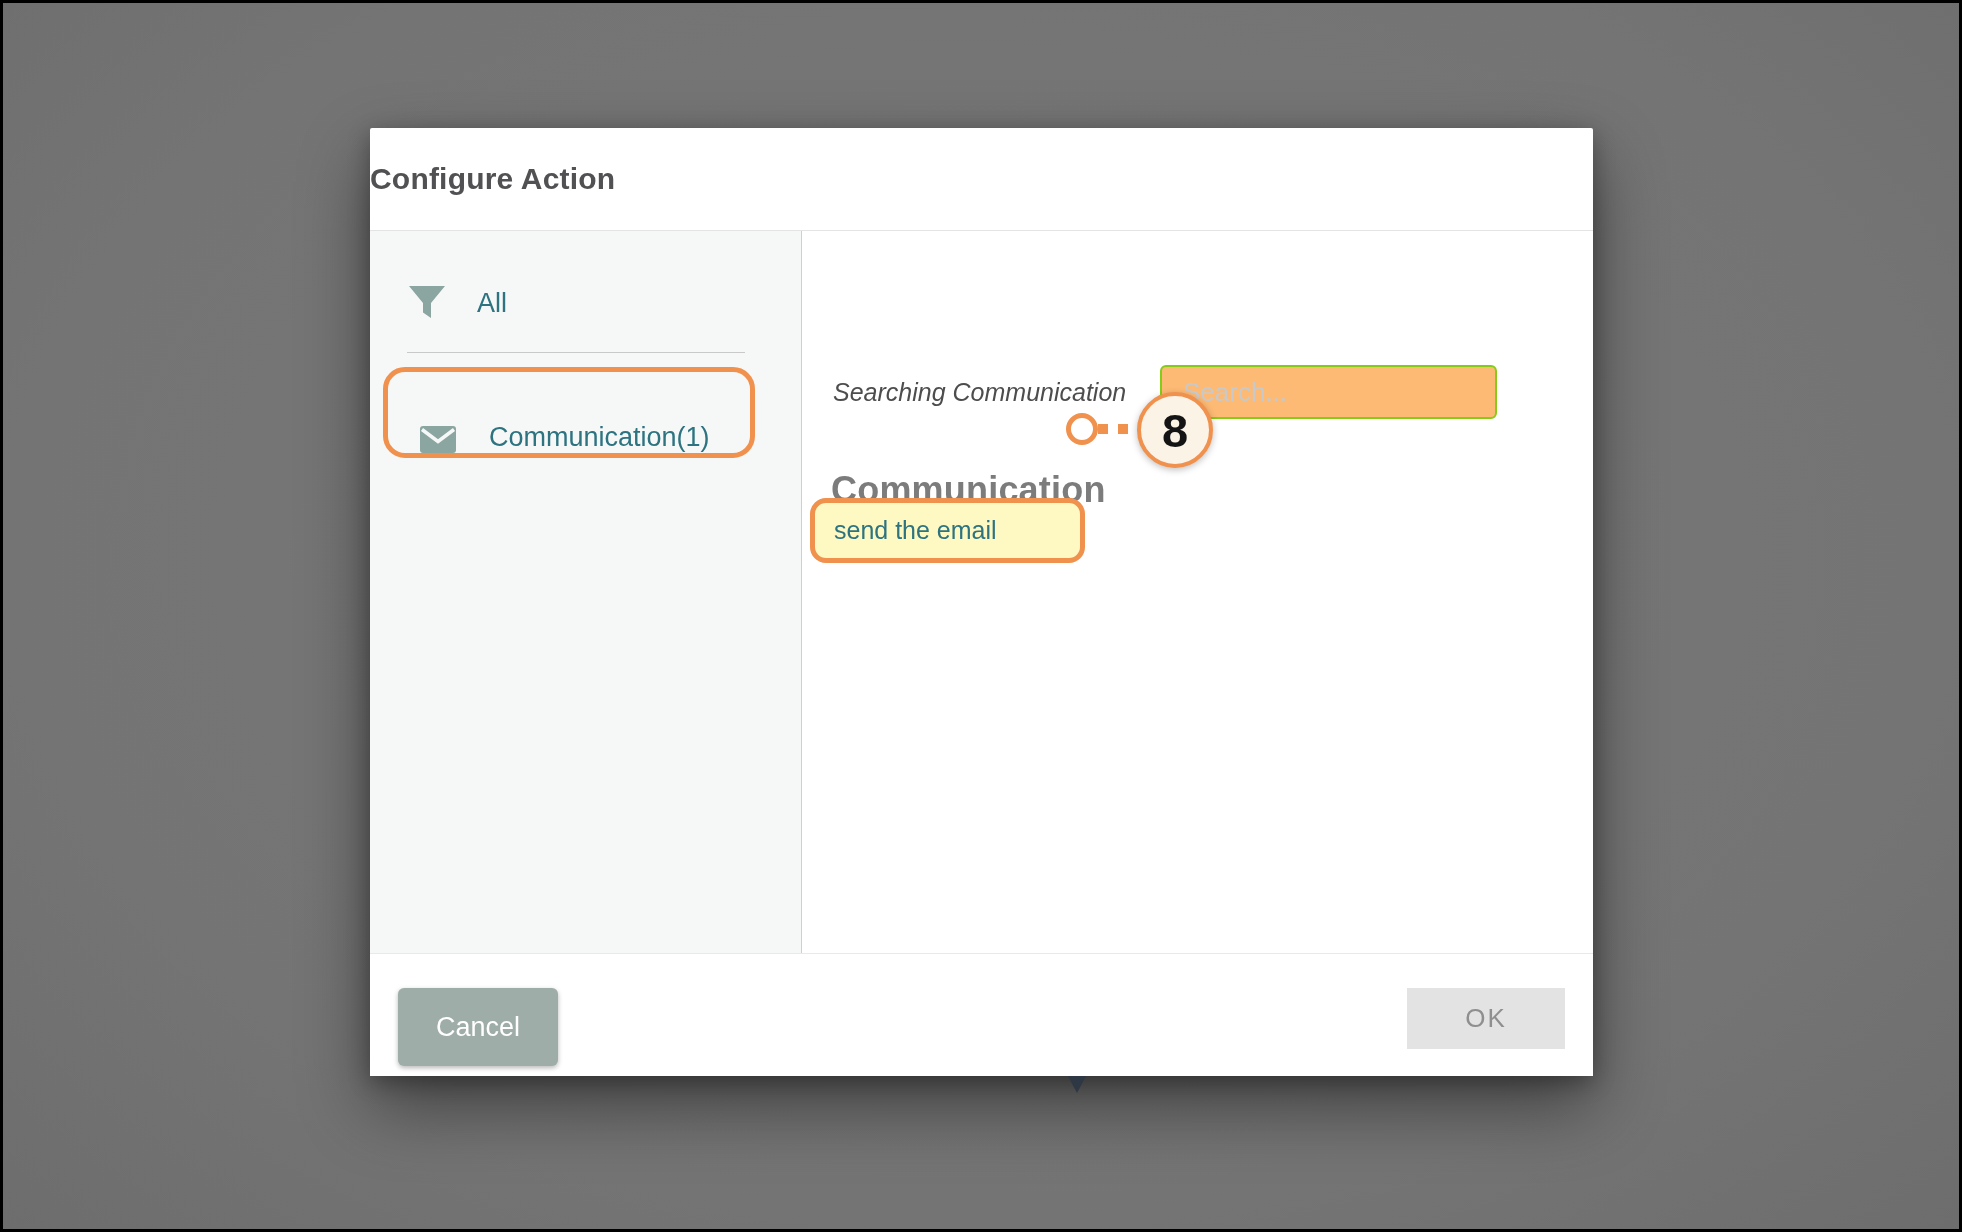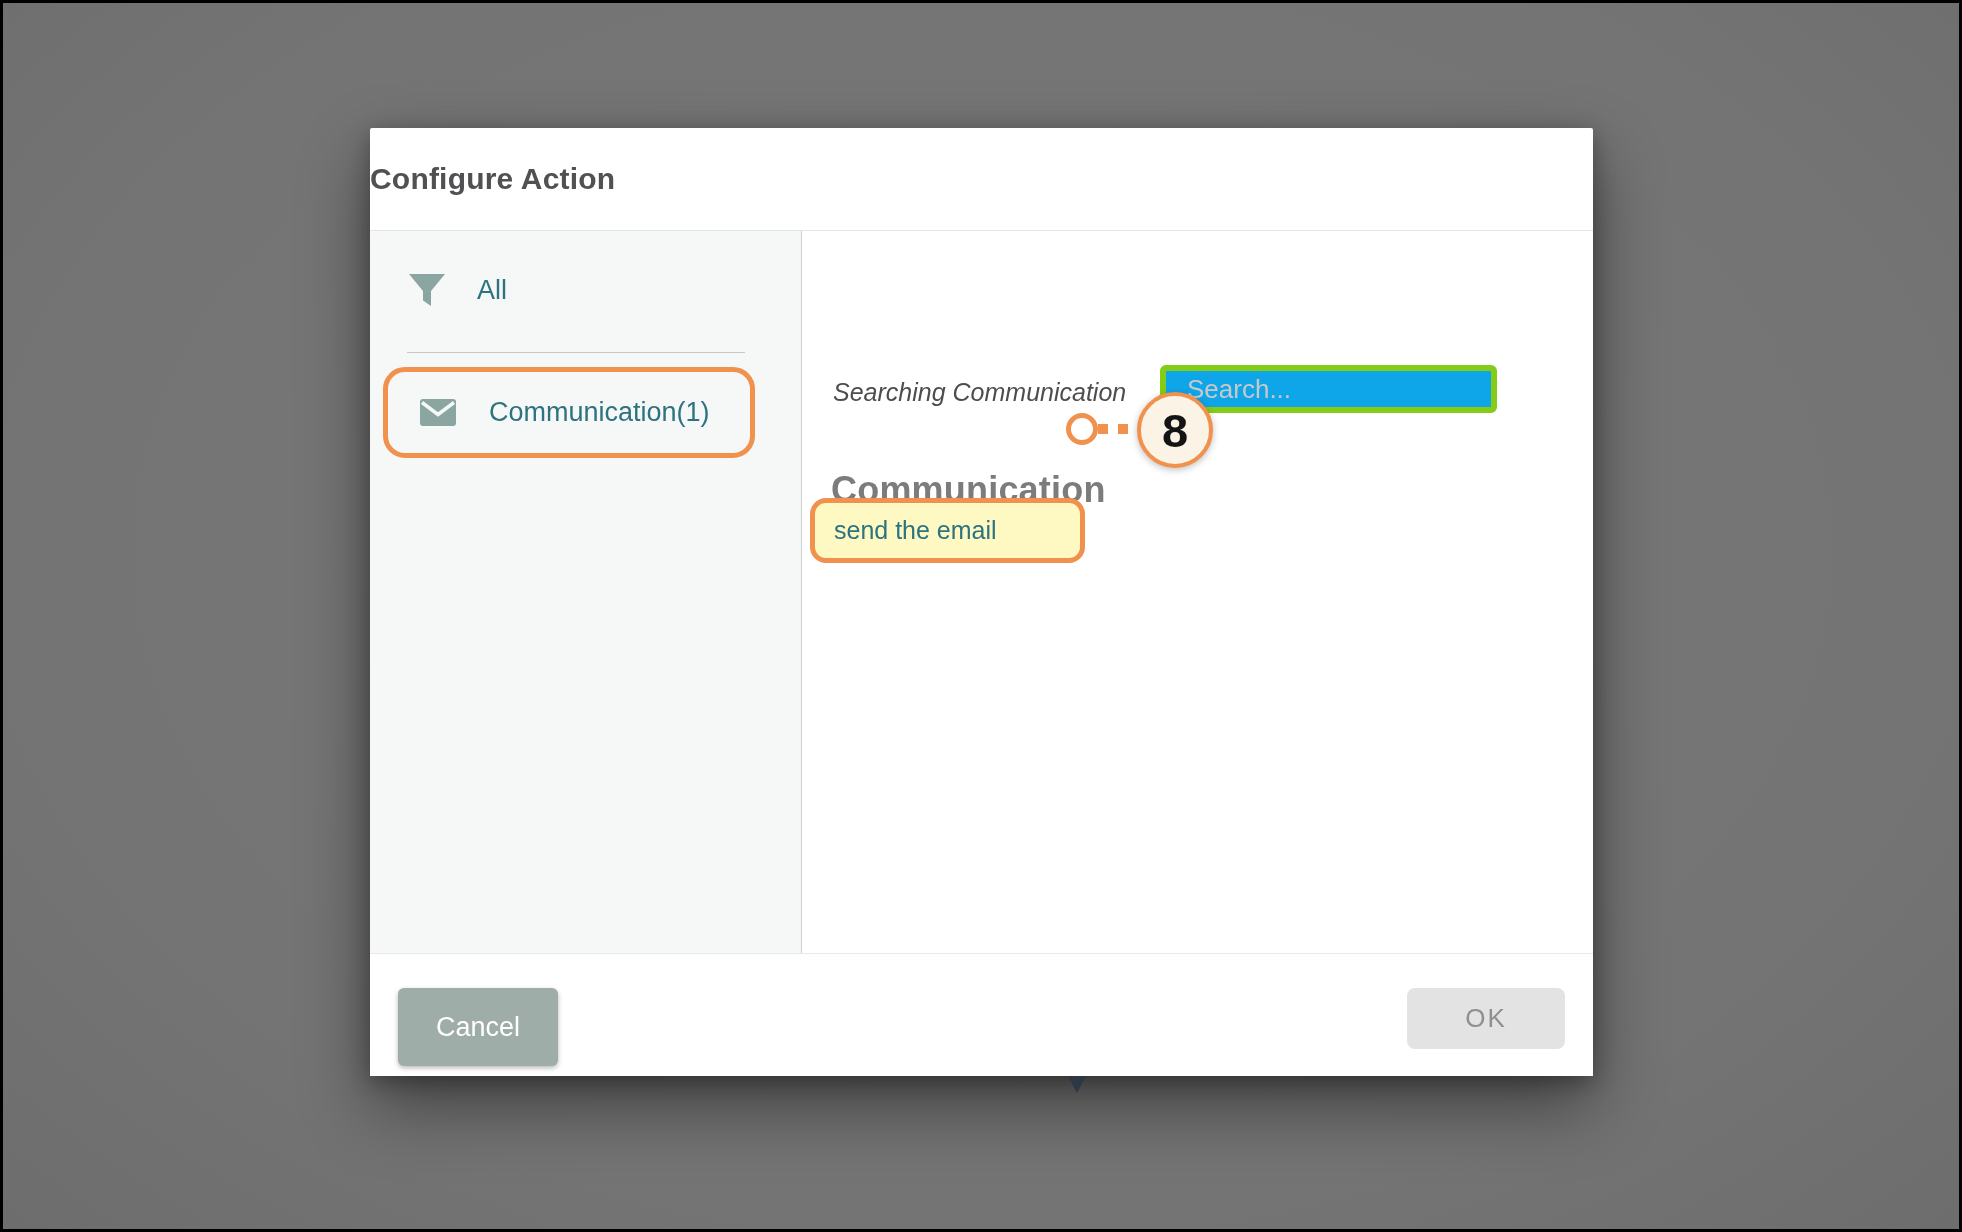--- a/index.html
+++ b/index.html
@@ -20,37 +20,37 @@
     position:absolute;left:0;top:0;width:100%;height:103px;
     border-bottom:1px solid #e4e4e4;display:flex;align-items:center;
   }
   .dialog-title{font-size:30px;font-weight:700;color:#515153;letter-spacing:.2px;}
 
   .dialog-body{position:absolute;left:0;top:103px;width:100%;height:722px;}
   .sidebar{
     position:absolute;left:0;top:0;width:432px;height:100%;
     background:#f6f7f7;border-right:1px solid #cfcfcf;
   }
-  .sidebar-item{position:absolute;display:flex;align-items:center;cursor:pointer;}
+  .sidebar-item{position:absolute;display:flex;align-items:flex-end;cursor:pointer;}
   .sidebar-item-all{left:38px;top:30px;height:58px;gap:31px;}
   .sidebar-item-label{font-size:27px;color:#2d7380;}
   .sidebar-divider{position:absolute;left:37px;top:121px;width:338px;height:0;border-top:1px solid #c9c9c9;}
   .sidebar-item-communication{
     left:13px;top:136px;width:372px;height:91px;
     border:5px solid #f0914e;border-radius:22px;background:#f6f7f7;
     padding-left:32px;gap:33px;
   }
 
   .main-search-label{
     position:absolute;left:463px;top:134px;height:55px;line-height:55px;
     font-size:25px;font-style:italic;color:#4d4d4d;
   }
   .main-search-input{
-    position:absolute;left:790px;top:134px;width:337px;height:48px;
-    border:6px solid #84cc16;border-radius:6px;background:#0ea5e9;
+    position:absolute;left:790px;top:134px;width:337px;height:54px;
+    border:2px solid #84cc16;border-radius:6px;background:#fdba74;
     padding:0 21px;font-size:26px;color:#444;outline:none;
   }
   .main-search-input::placeholder{color:#c9c9c9;}
   .section-heading{
     position:absolute;left:461px;top:238px;margin:0;
     font-size:36px;font-weight:700;color:#7c7c7c;letter-spacing:.2px;
   }
   .action-box{
     position:absolute;left:440px;top:267px;width:275px;height:65px;
     border:5px solid #f0914e;border-radius:16px;background:#fef9c3;
@@ -63,21 +63,21 @@
     border-top:1px solid #e9e9e9;
   }
   .btn{border:none;cursor:pointer;}
   .btn-cancel{
     position:absolute;left:28px;top:34px;width:160px;height:78px;
     background:#9fada9;color:#fff;font-size:27px;border-radius:6px;
     box-shadow:0 2px 5px rgba(0,0,0,.28);
   }
   .btn-ok{
     position:absolute;right:28px;top:34px;width:158px;height:61px;
-    background:#e3e3e3;color:#8f8f8f;font-size:26px;border-radius:8px;letter-spacing:2px;
+    background:#e3e3e3;color:#8f8f8f;font-size:26px;border-radius:0;letter-spacing:2px;
   }
 
   
   .conn-circle{
     position:absolute;left:1066px;top:413px;width:32px;height:32px;z-index:3;
     border:5px solid #f0914e;border-radius:50%;background:#fff;
   }
   .conn-dot{position:absolute;width:10px;height:10px;background:#f0914e;z-index:3;}
   .conn-dot-1{left:1098px;top:424px;}
   .conn-dot-2{left:1118px;top:424px;}

